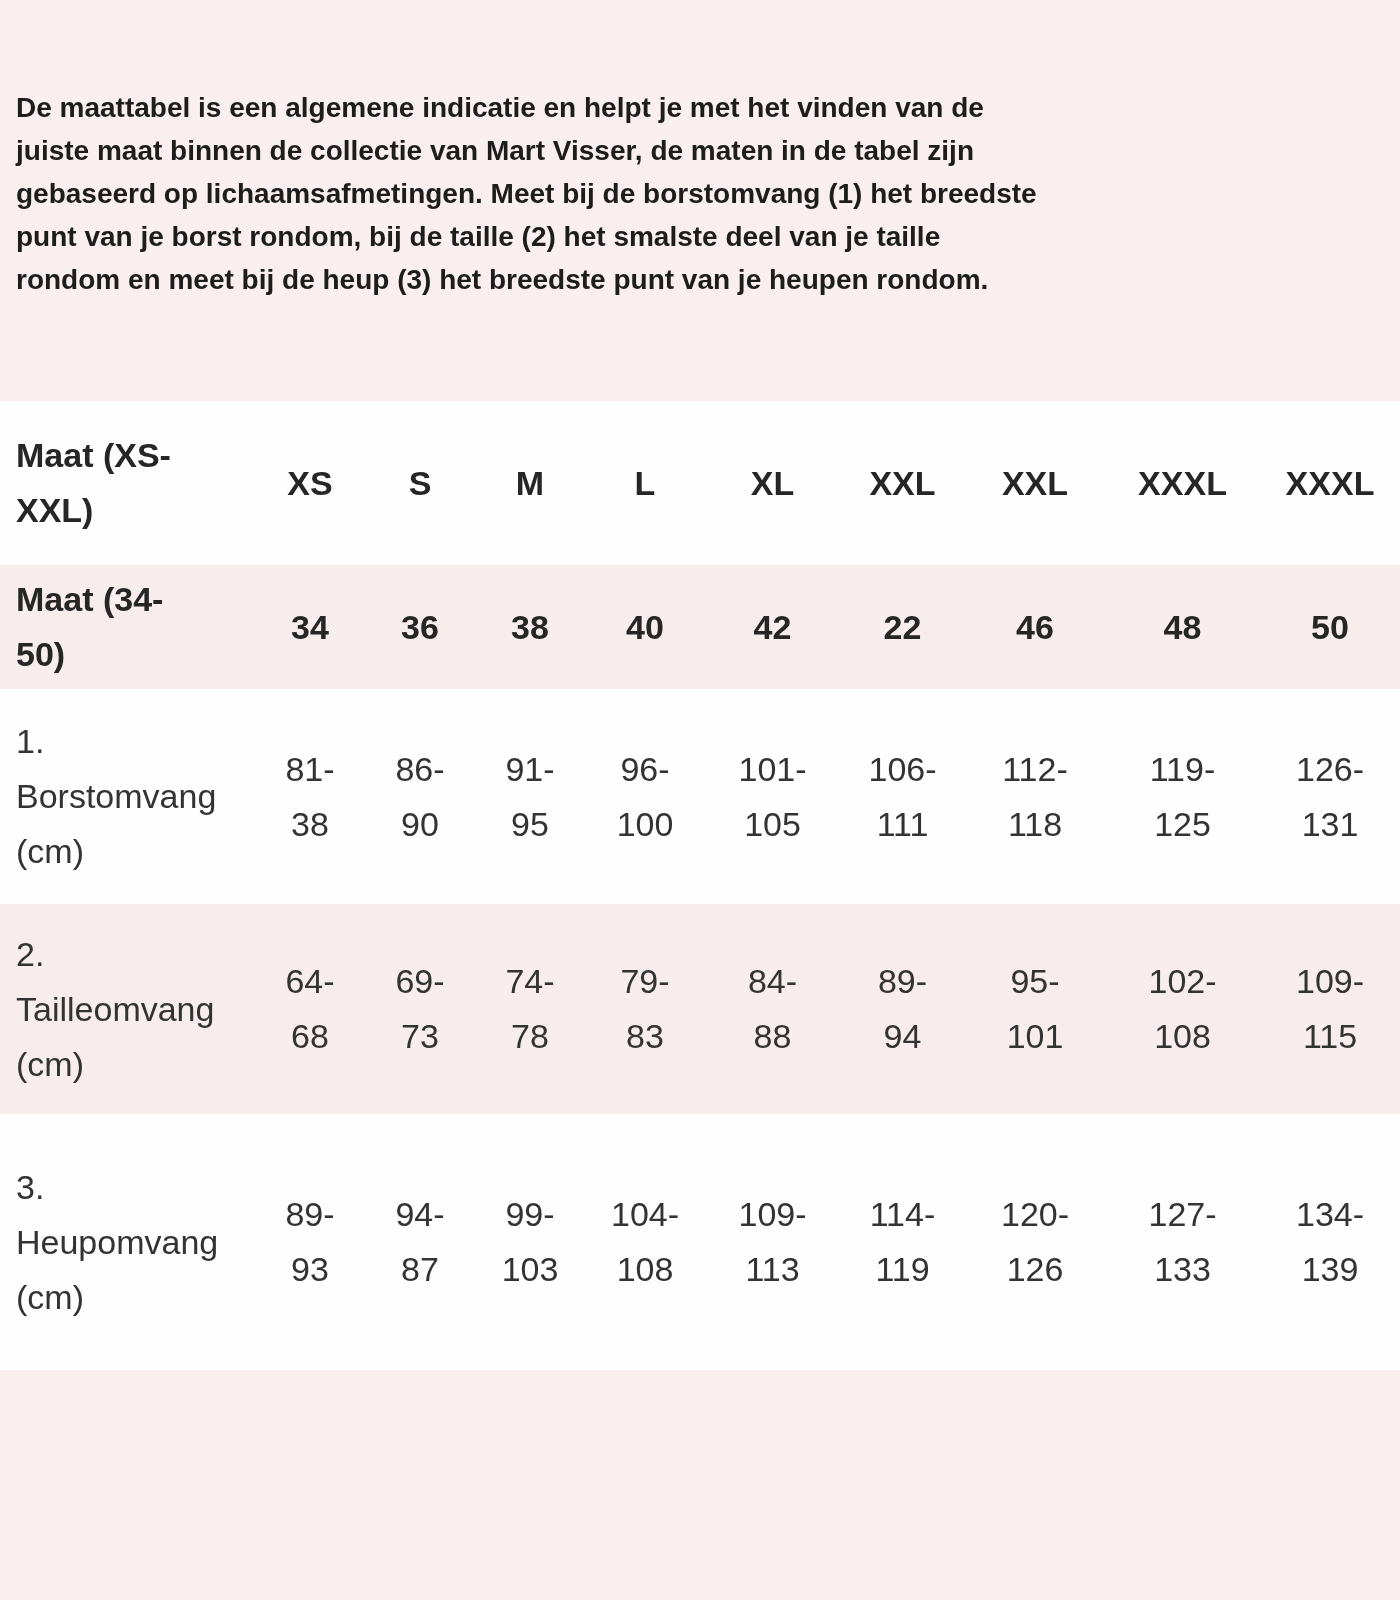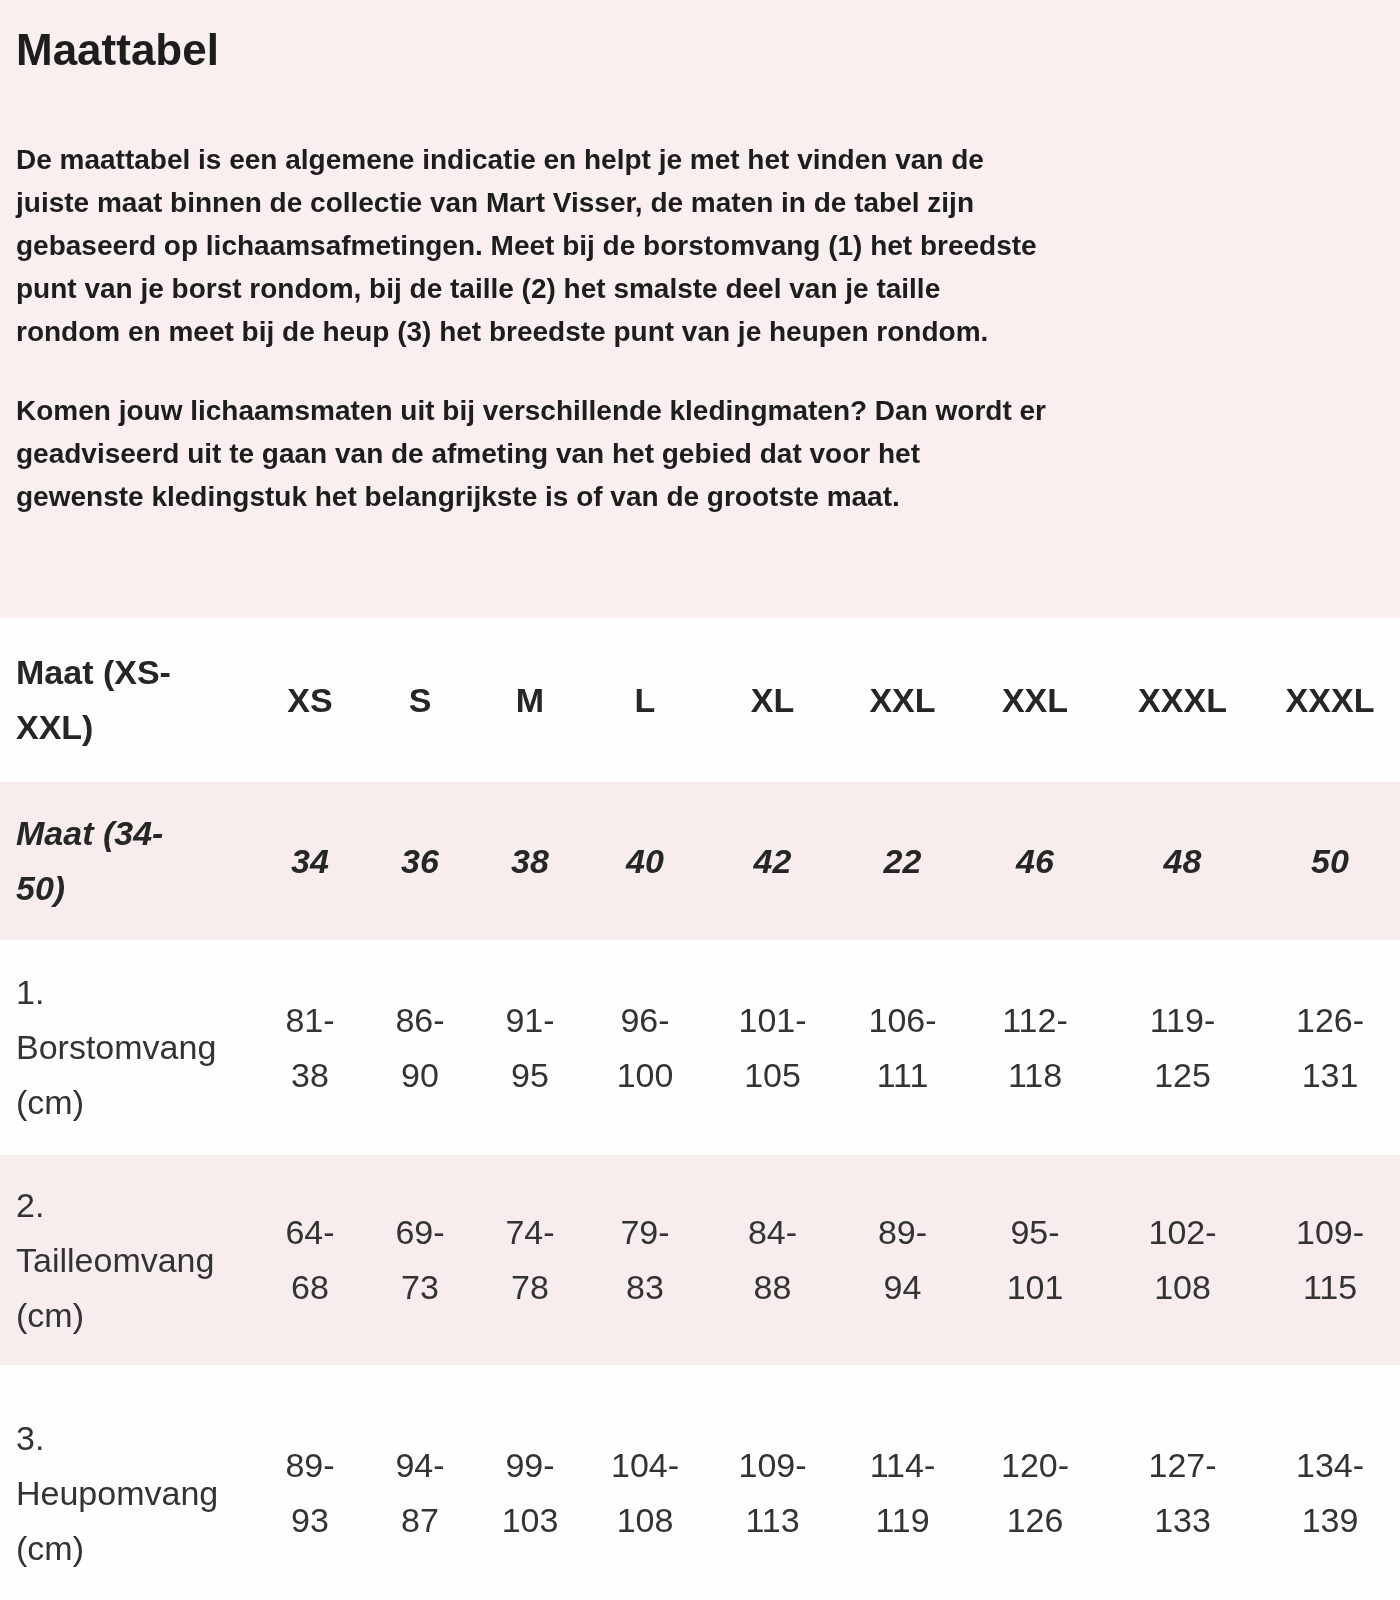--- a/index.html
+++ b/index.html
@@ -39,21 +39,21 @@
     border-collapse: collapse;
     table-layout: fixed;
     width: 1400px;
     margin-top: 100px;
     border: none;
     padding-left: 32px;
   }
   table.size-table tr:nth-child(odd)  { background: #fefefe; }
   table.size-table tr:nth-child(even) { background: #f6edec; }
   tr.r0 { height: 164px; }
-  tr.r1 { height: 158px; font-style: italic; }
+  tr.r1 { height: 124px; }
   tr.r2 { height: 215px; }
   tr.r3 { height: 210px; }
   tr.r4 { height: 256px; }
 
   table.size-table th,
   table.size-table td {
     padding: 0;
     vertical-align: middle;
     text-align: center;
     font-size: 34px;
@@ -79,31 +79,27 @@
   tr.data .val {
     display: inline-block;
     max-width: 74px;
     vertical-align: middle;
   }
 </style>
 </head>
 <body>
 
 <div class="wrap">
-  <h1 class="page-title">Maattabel</h1>
 
   <p class="intro p1">De maattabel is een algemene indicatie en helpt je met het vinden van de
 juiste maat binnen de collectie van Mart Visser, de maten in de tabel zijn
 gebaseerd op lichaamsafmetingen. Meet bij de borstomvang (1) het breedste
 punt van je borst rondom, bij de taille (2) het smalste deel van je taille
 rondom en meet bij de heup (3) het breedste punt van je heupen rondom.</p>
 
-  <p class="intro p2">Komen jouw lichaamsmaten uit bij verschillende kledingmaten? Dan wordt er
-geadviseerd uit te gaan van de afmeting van het gebied dat voor het
-gewenste kledingstuk het belangrijkste is of van de grootste maat.</p>
 </div>
 
 <table class="size-table">
   <colgroup>
     <col style="width:255px">
     <col style="width:110px">
     <col style="width:110px">
     <col style="width:110px">
     <col style="width:120px">
     <col style="width:135px">

